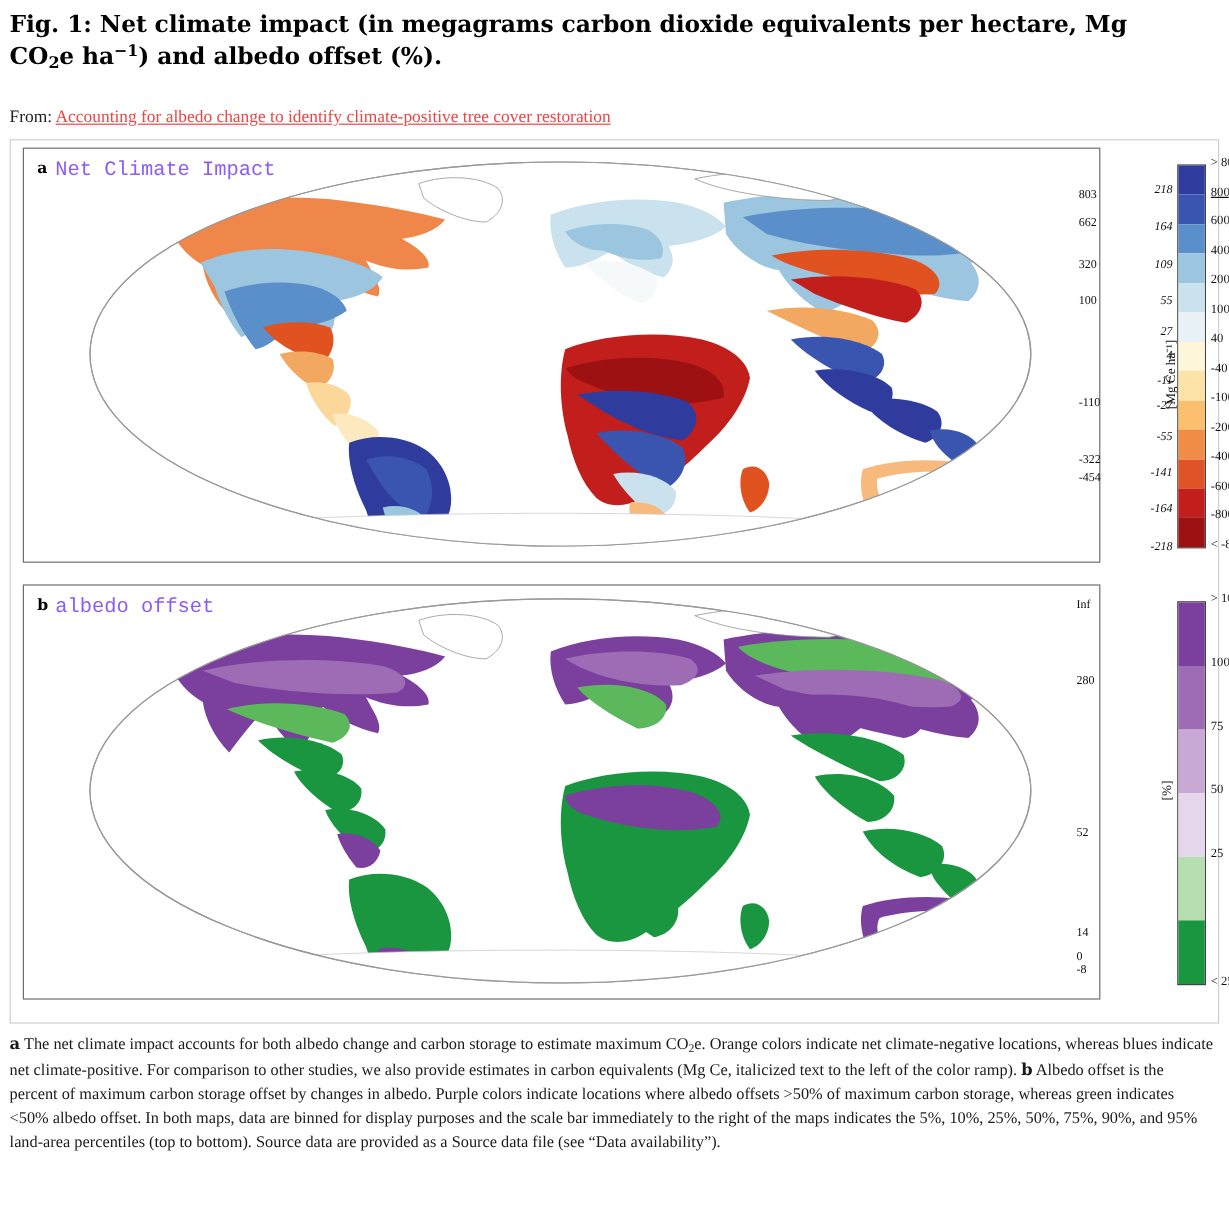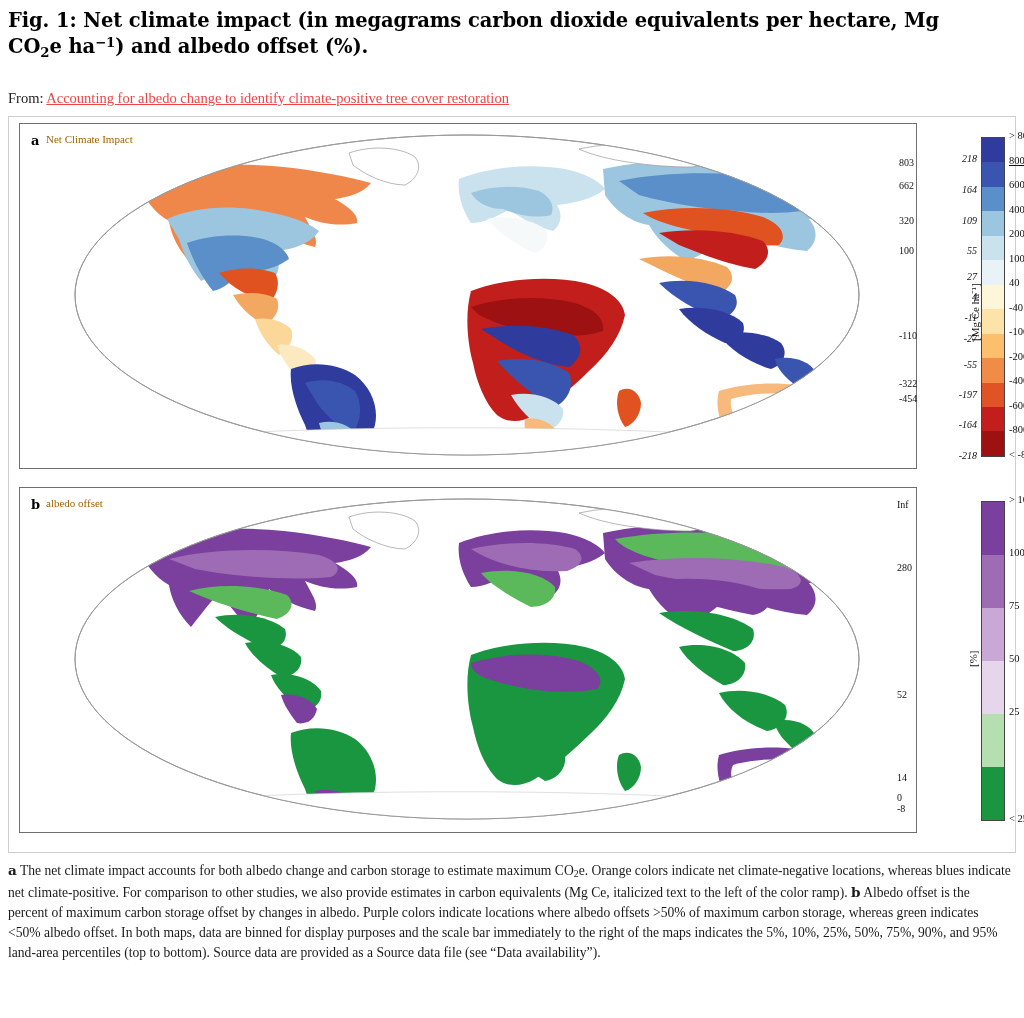--- a/index.html
+++ b/index.html
@@ -38,22 +38,22 @@
   }
 
   .panel{position:absolute;left:10px;background:#fff;}
   .panel-frame{position:absolute;border:1px solid #6f6f6f;background:#fff;}
 
   .panel-letter{
     position:absolute;font-family:"DejaVu Serif",serif;
     font-weight:700;font-size:13px;color:#000;
   }
   .panel-label{
-    position:absolute;font-family:Liberation Serif, serif;
-    font-size:11px;color:#a16207;
+    position:absolute;font-family:Liberation Mono, monospace;
+    font-size:17px;color:#8b5cf6;
   }
 
   
   .map-svg{position:absolute;left:0;top:0;}
 
   
   .ramp{position:absolute;width:22px;border:1px solid #444;}
   .ramp div{width:100%;}
   .ramp-ticks{position:absolute;font-size:10.5px;color:#111;font-family:"Liberation Serif",serif;}
   .ramp-ticks span{position:absolute;left:0;white-space:nowrap;}
@@ -162,21 +162,21 @@
       <div class="ce-list" style="left:934px;top:12px;width:24px;height:320px;">
         <span style="top:18px;">218</span>
         <span style="top:49px;">164</span>
         <span style="top:80px;">109</span>
         <span style="top:110px;">55</span>
         <span style="top:136px;">27</span>
         <span style="top:156px;">4</span>
         <span style="top:177px;">-11</span>
         <span style="top:198px;">-27</span>
         <span style="top:224px;">-55</span>
-        <span style="top:254px;">-197</span>
+        <span style="top:254px;">-141</span>
         <span style="top:284px;">-164</span>
         <span style="top:315px;">-218</span>
       </div>
 
       <div class="ramp-unit" style="left:948px;top:218px;">[Mg Ce ha⁻¹]</div>
 
       <div class="pct-list" style="left:880px;top:12px;width:30px;height:320px;">
         <span style="top:22px;width:28px;">803</span>
         <span style="top:45px;width:28px;">662</span>
         <span style="top:80px;width:28px;">320</span>

